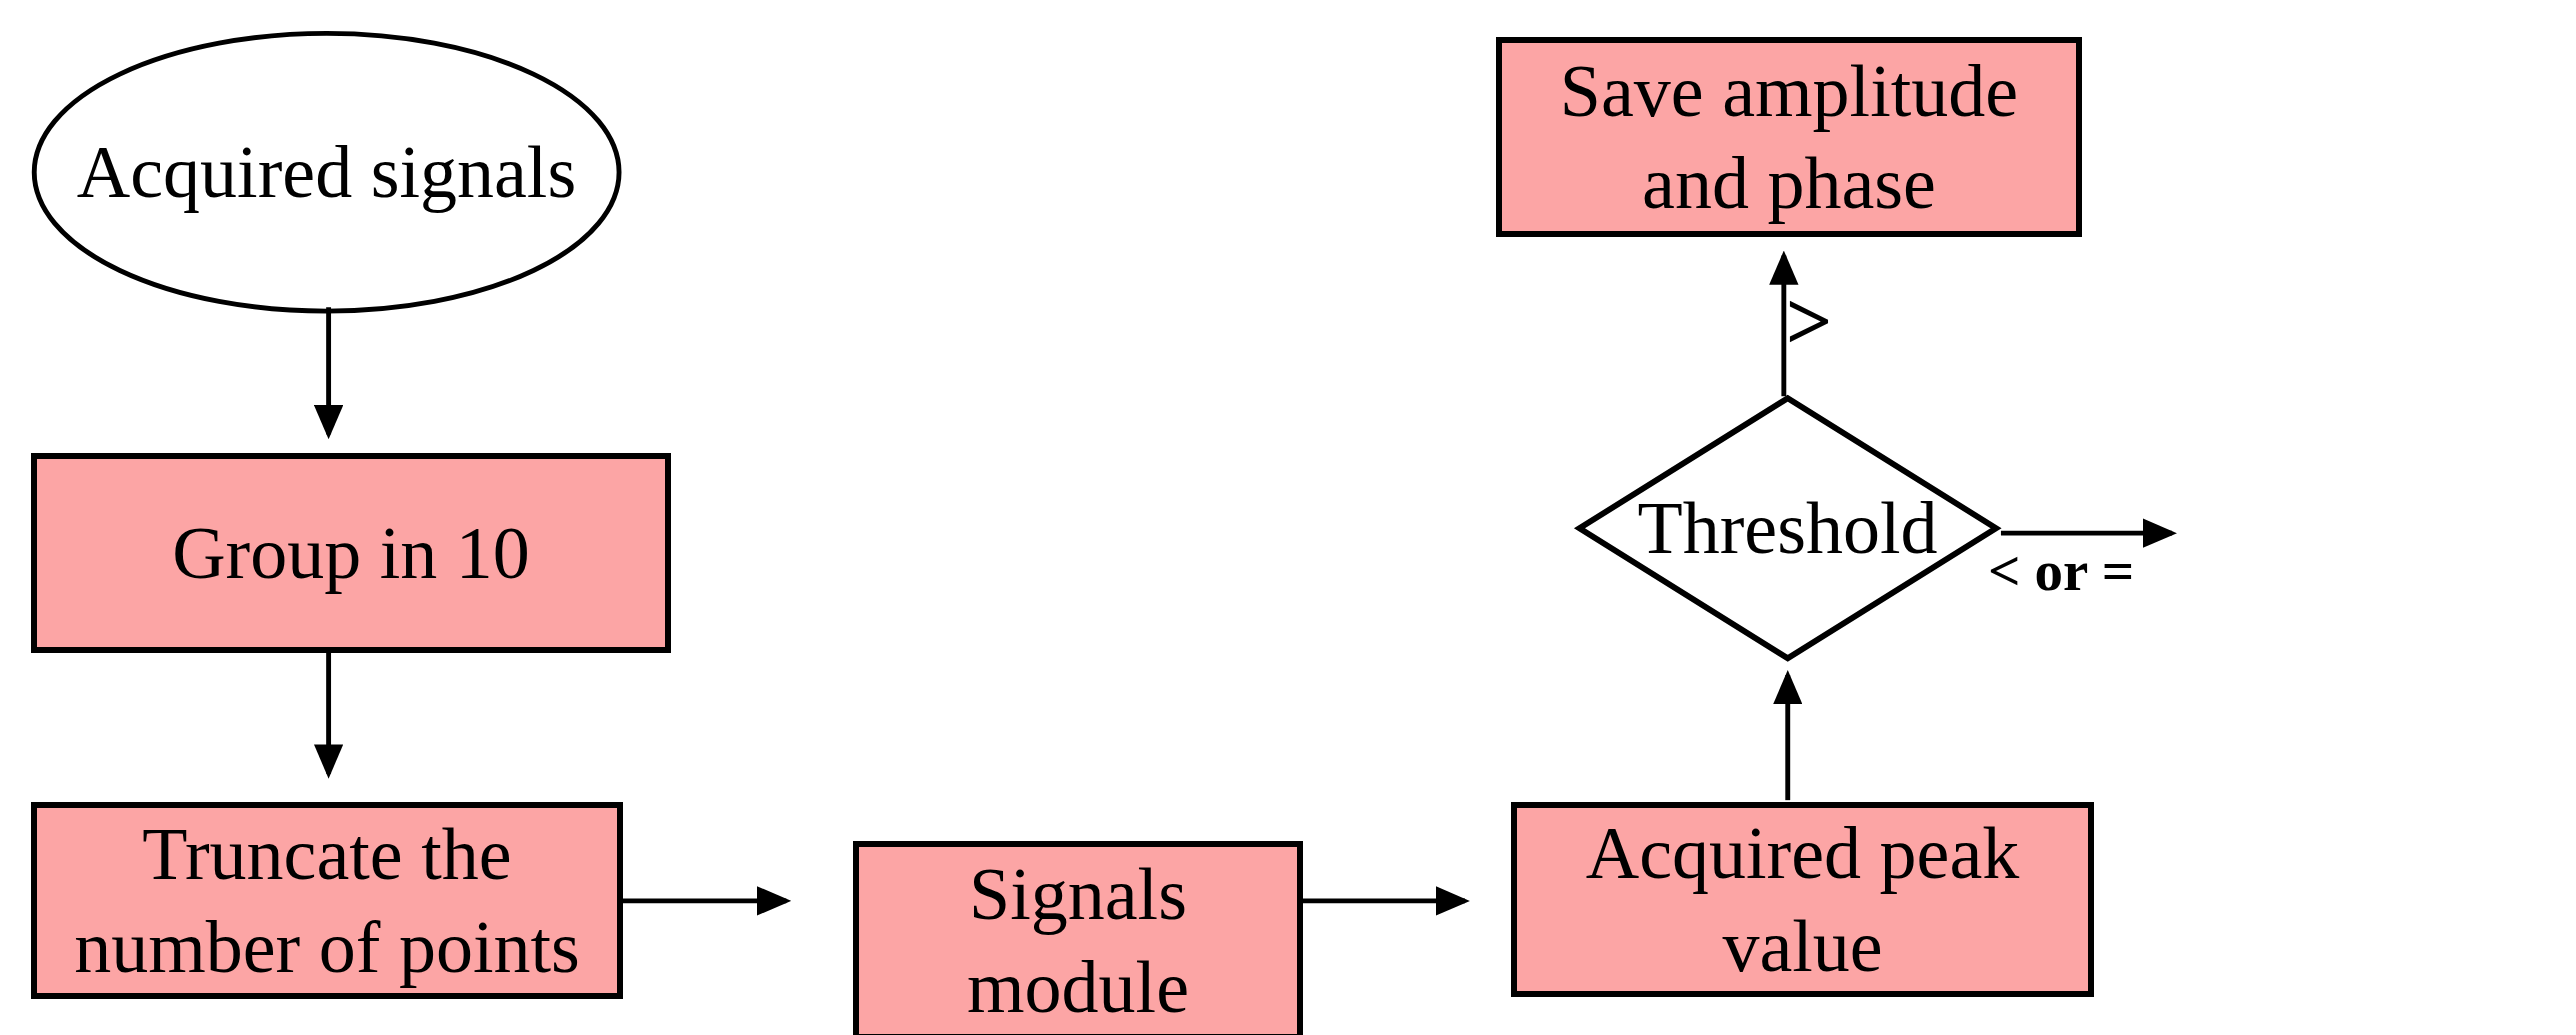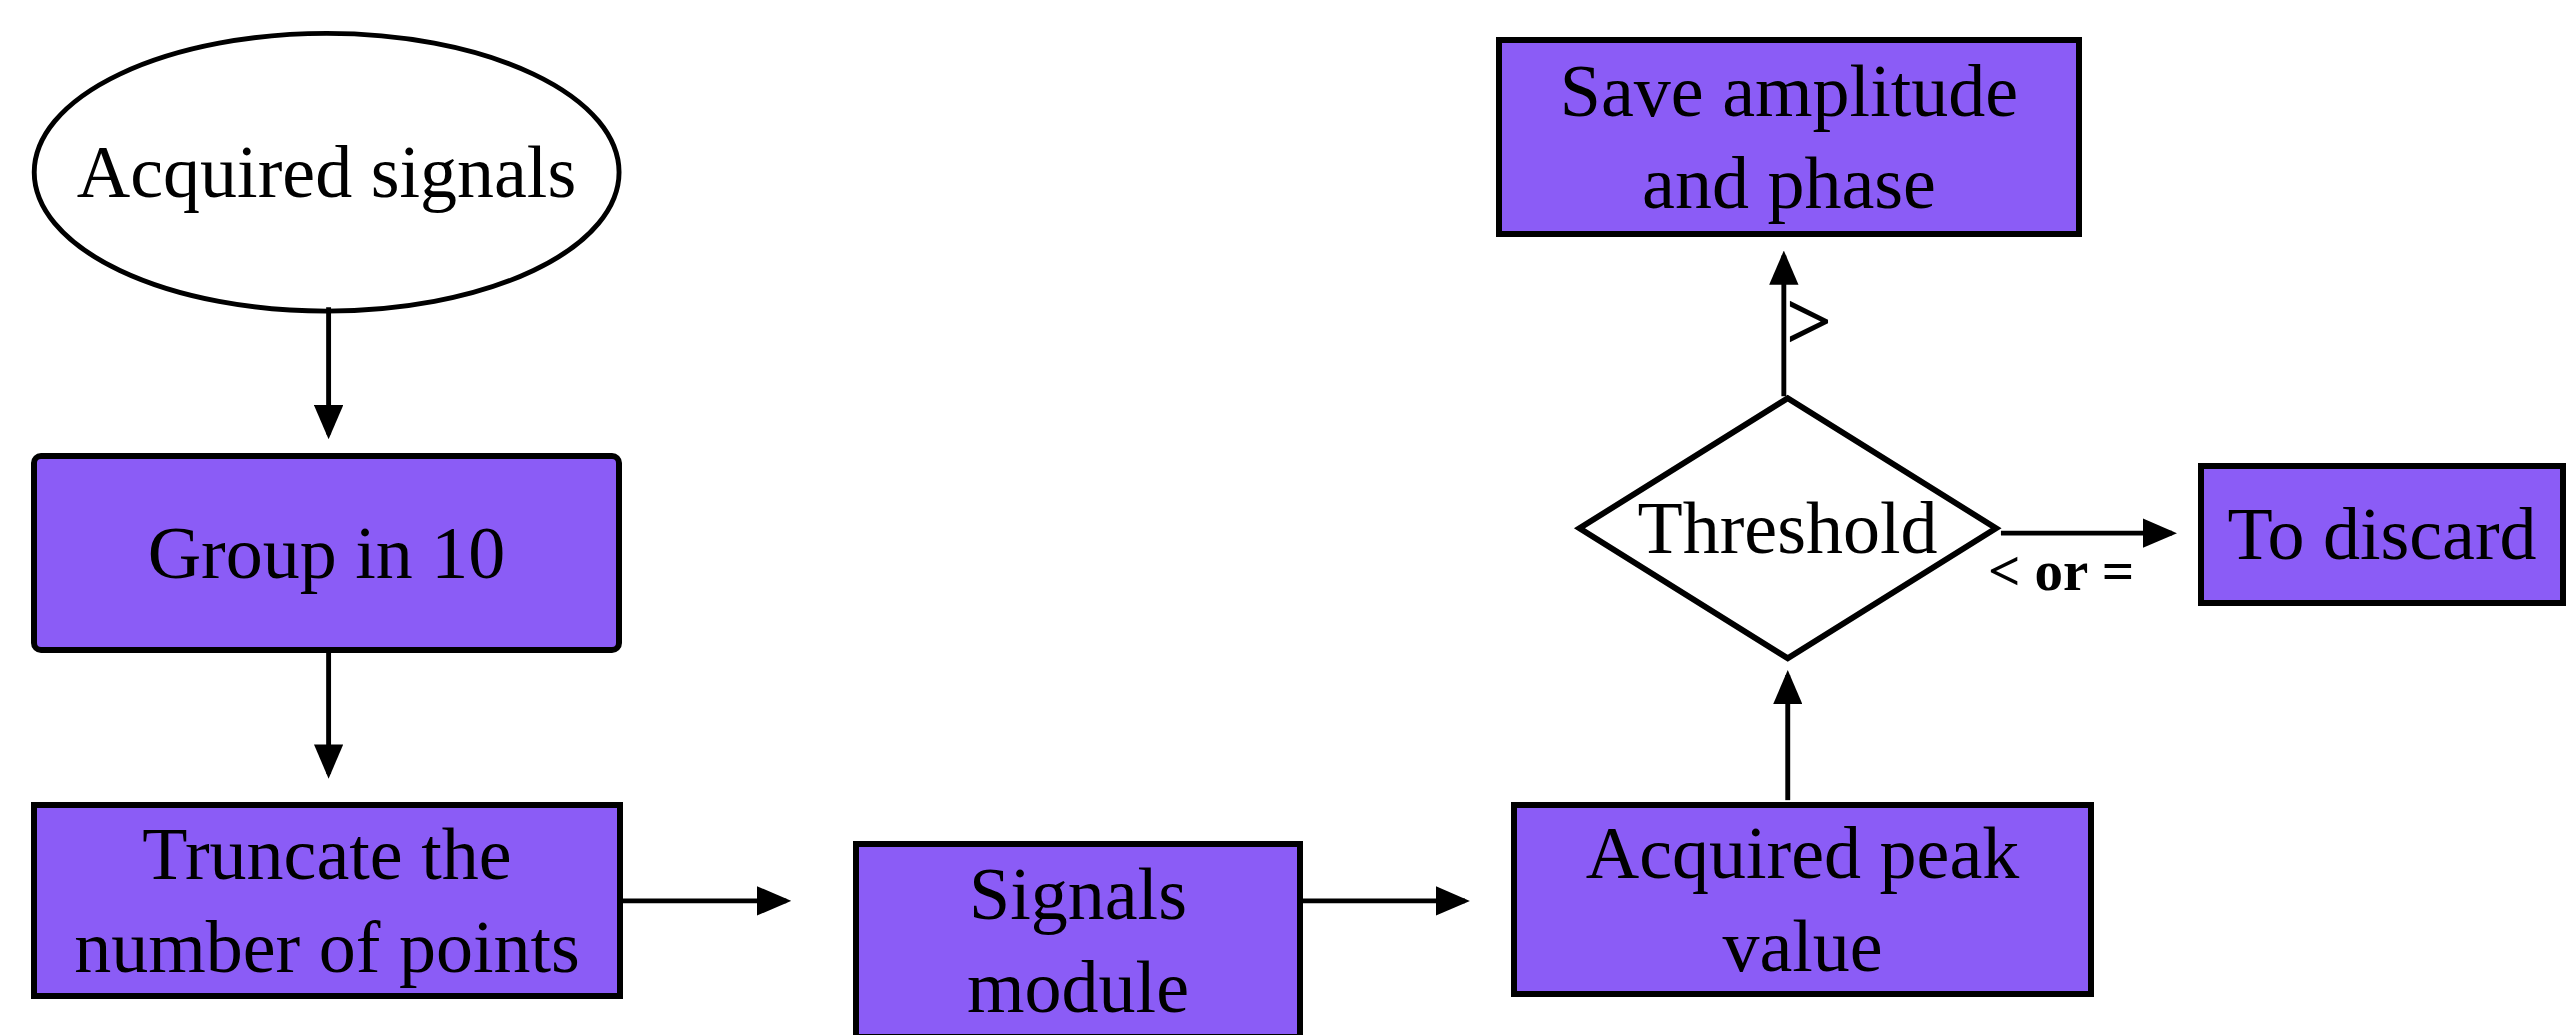--- a/index.html
+++ b/index.html
@@ -14,21 +14,21 @@
   }
   #connector-layer {
     position: absolute;
     left: 0; top: 0;
     width: 2576px; height: 1036px;
   }
   .box {
     position: absolute;
     box-sizing: border-box;
     border: 6.8px solid #000000;
-    background: #8b5cf6;
+    background: #fca5a5;
     display: flex;
     align-items: center;
     justify-content: center;
     text-align: center;
   }
   .shape-label {
     position: absolute;
     display: flex;
     align-items: center;
     justify-content: center;
@@ -51,21 +51,21 @@
     left: 1809px; top: 322px;
     font-size: 82px;
     font-weight: 700;
   }
   #label-lte {
     left: 2061px; top: 570px;
     font-size: 57px;
     font-weight: bold;
   }
   
-  #node-group    { left: 31px;   top: 453px; width: 591px; height: 200px; border-radius: 10px; }
+  #node-group    { left: 31px;   top: 453px; width: 640px; height: 200px; }
   #node-truncate { left: 31px;   top: 802px; width: 592px; height: 197px; align-items: flex-end; }
   #node-signals  { left: 853px;  top: 803px; width: 450px; height: 199px; margin-top: 38px; }
   #node-maxpeak  { left: 1511px; top: 802px; width: 583px; height: 195px; }
   #node-save     { left: 1496px; top: 37px;  width: 586px; height: 200px; }
   #node-discard  { left: 2198px; top: 463px; width: 368px; height: 143px; }
   
   #label-acquired  { left: 35px;   top: 33px;  width: 583px; height: 278px; }
   #label-threshold { left: 1579px; top: 398px; width: 417px; height: 260px; }
 </style>
 </head>
@@ -124,22 +124,19 @@
 
   <div class="shape-label" id="label-threshold">
     <span class="label">Threshold</span>
   </div>
 
   <div class="box" id="node-save">
     <span class="label">Save amplitude
 and phase</span>
   </div>
 
-  <div class="box" id="node-discard">
-    <span class="label">To discard</span>
-  </div>
 
   <div class="edge-label" id="label-gt">&gt;</div>
 
   <div class="edge-label" id="label-lte">&lt; or =</div>
 
 </div>
 
 
 </body></html>

